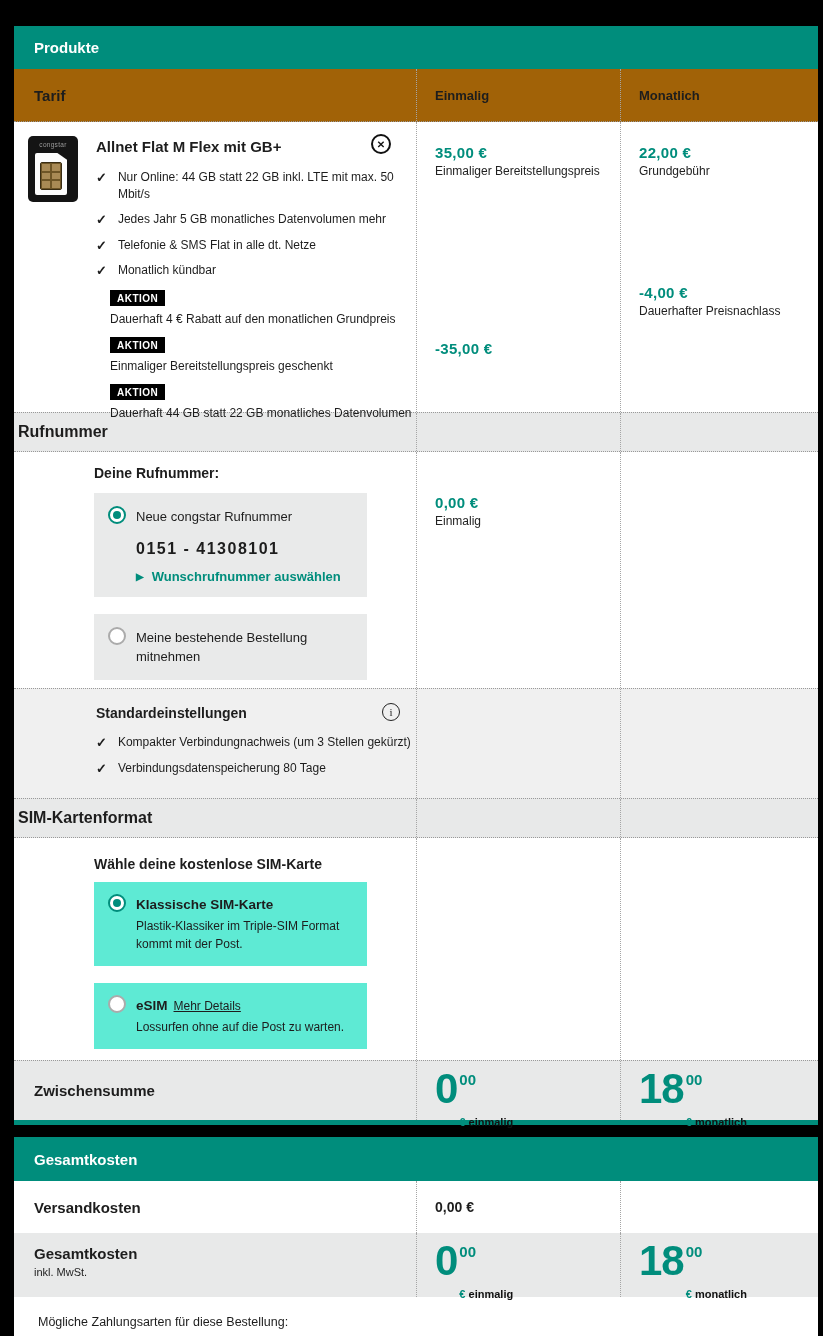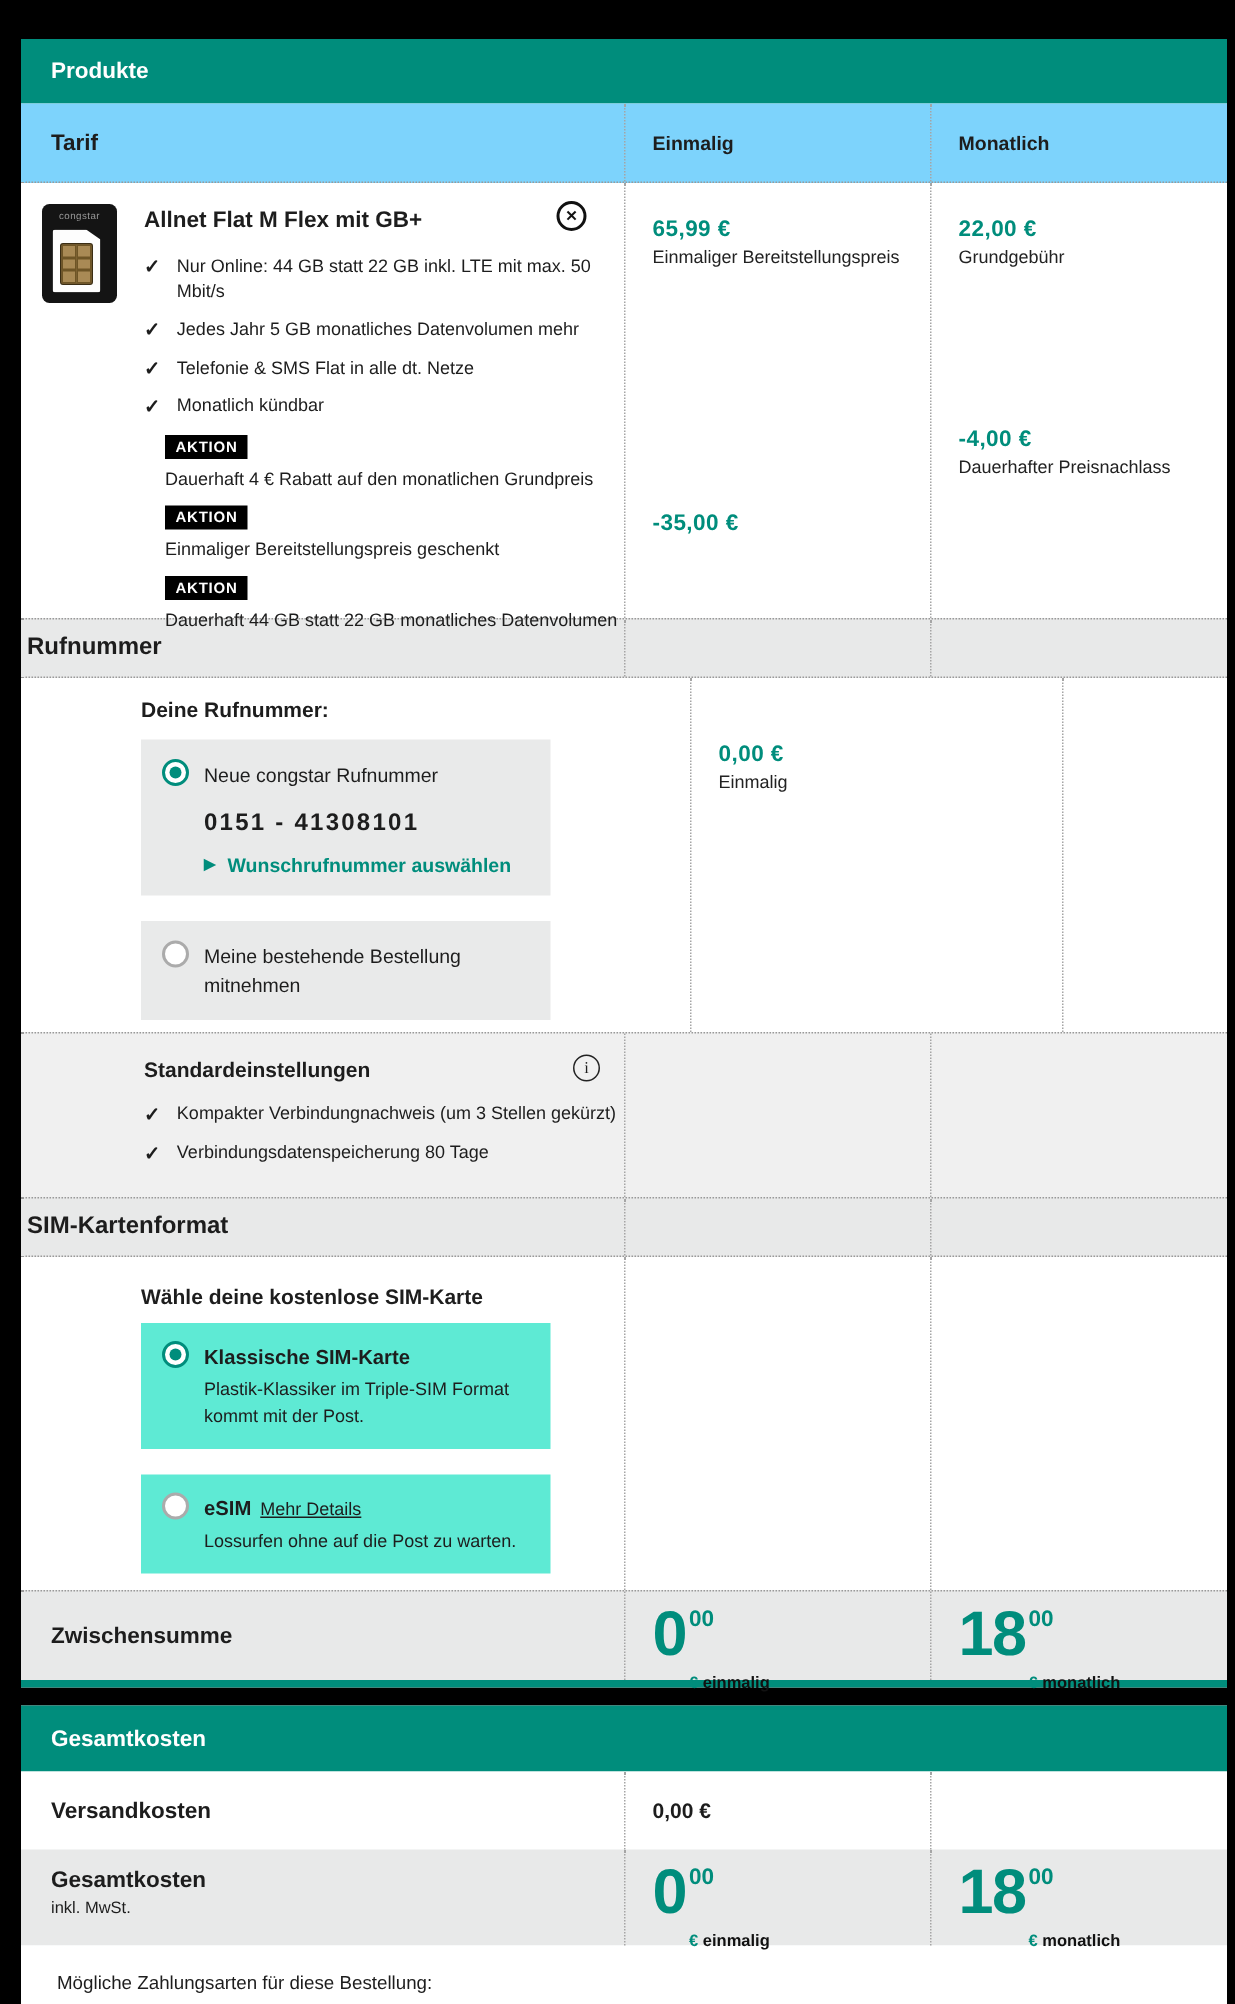--- a/index.html
+++ b/index.html
@@ -6,21 +6,21 @@
   html,body { width:823px; height:1336px; overflow:hidden; background:#000; }
   body { font-family:"Liberation Sans", sans-serif; color:#1d1d1d; }
   .card { position:absolute; left:14px; width:804px; background:#fff; }
   #card1 { top:26px; border-bottom:5px solid #008d7c; }
   #card2 { top:1137px; }
   .teal-header { height:43px; background:#008d7c; color:#fff; font-size:15px; font-weight:bold; display:flex; align-items:center; padding-left:20px; }
   .grid3 { display:grid; grid-template-columns:402px 204px 198px; }
   .c2, .c3 { border-left:1px dotted #a5a5a5; position:relative; }
   .band { height:40px; background:#e8e9e9; border-top:1px dotted #999; border-bottom:1px dotted #999; }
   .band .c1 { display:flex; align-items:center; padding-left:4px; font-size:16px; font-weight:bold; }
-  .thead { height:53px; background:#7dd3fc; border-bottom:1px dotted #999; }
+  .thead { height:53px; background:#a16207; border-bottom:1px dotted #999; }
   .thead .c1 { display:flex; align-items:center; padding-left:20px; font-size:15px; font-weight:bold; }
   .thead .c2, .thead .c3 { display:flex; align-items:center; padding-left:18px; font-size:13px; font-weight:bold; }
 
   
   .row-product { height:290px; background:#fff; position:relative; }
   .prod-col1 { padding:14px 12px 0 14px; display:flex; }
   .simcard { width:50px; height:66px; background:#141414; border-radius:5px; position:relative; flex:0 0 50px; }
   .simcard .brand { color:#9a9a9a; font-size:6.5px; text-align:center; padding-top:5px; letter-spacing:0.3px; }
   .simcard .plastic { position:absolute; left:7px; top:17px; width:32px; height:42px; background:#fdfdfd; border-radius:2px; clip-path:polygon(0 0,70% 0,100% 16%,100% 100%,0 100%); }
   .simcard .chip { position:absolute; left:12px; top:26px; width:22px; height:28px; background:#a98a55; border:1px solid #3a2d14; border-radius:2px; display:grid; grid-template-columns:1fr 1fr; grid-template-rows:1fr 1fr 1fr; }
@@ -32,21 +32,21 @@
   .feat { display:flex; margin-bottom:7px; font-size:12px; line-height:1.45; }
   .check { font-weight:bold; font-size:13px; margin-right:11px; flex:0 0 auto; }
   .aktion-area { position:absolute; left:96px; top:166px; width:310px; }
   .badge { display:inline-block; background:#000; color:#fff; font-size:10px; font-weight:bold; letter-spacing:0.5px; padding:3px 7px 2px; margin-bottom:6px; }
   .aktion-text { font-size:12px; margin-bottom:9px; }
   .price-block { position:absolute; left:18px; }
   .price-teal { color:#008d7c; font-size:15px; font-weight:bold; letter-spacing:0.3px; }
   .price-label { font-size:12px; color:#222; margin-top:3px; }
 
   
-  .row-ruf { height:236px; background:#fff;gap:44px; }
+  .row-ruf { height:236px; background:#fff; }
   .sec-label { font-size:14px; font-weight:bold; }
   .ruf-label { margin:13px 0 0 80px; }
   .opt-box { background:#e9eaea; width:273px; margin-left:80px; padding:13px 14px; }
   .box1 { margin-top:12px; }
   .box2 { margin-top:17px; }
   .radio-row { display:flex; align-items:flex-start; }
   .radio { width:18px; height:18px; border-radius:50%; background:#fff; flex:0 0 18px; position:relative; cursor:pointer; }
   .radio.sel { border:2px solid #008d7c; }
   .radio.unsel { border:2px solid #ababab; }
   .radio.sel::after { content:""; position:absolute; left:3px; top:3px; width:8px; height:8px; border-radius:50%; background:#008d7c; }
@@ -139,21 +139,21 @@
             </div>
           <div class="feat">
               <span class="check">✓</span>
               <span>Monatlich kündbar</span>
             </div>
         </div>
       </div>
     </div>
     <div class="c2">
       <div class="price-block" style="top:22px;">
-        <div class="price-teal">65,99 €</div>
+        <div class="price-teal">35,00 €</div>
         <div class="price-label">Einmaliger Bereitstellungspreis</div>
       </div>
       <div class="price-block" style="top:218px;">
         <div class="price-teal">-35,00 €</div>
       </div>
     </div>
     <div class="c3">
       <div class="price-block" style="top:22px;">
         <div class="price-teal">22,00 €</div>
         <div class="price-label">Grundgebühr</div>

